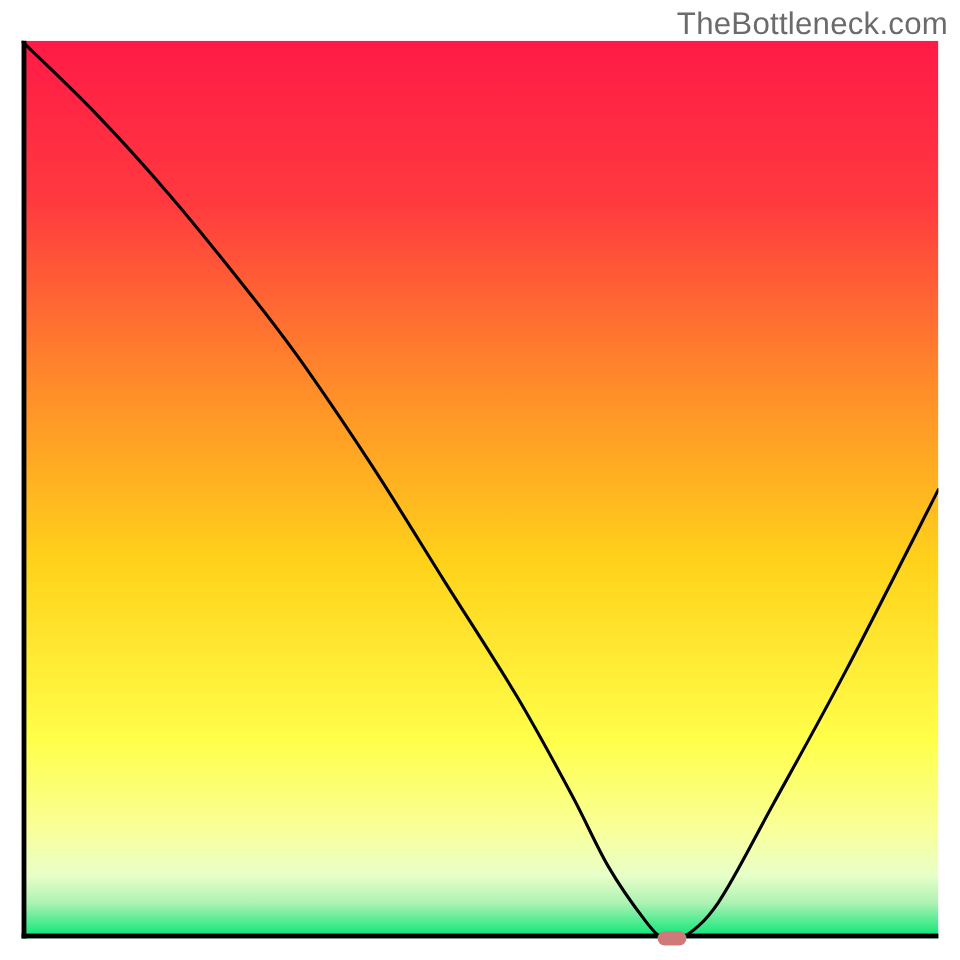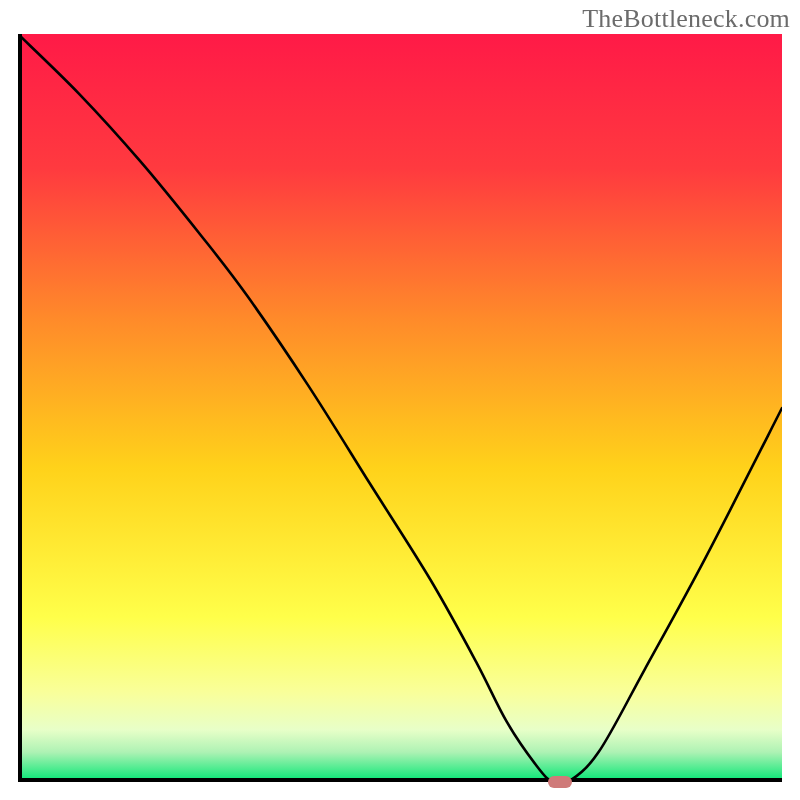--- a/index.html
+++ b/index.html
@@ -16,21 +16,21 @@
     height: 800px;
   }
   .watermark {
     position: absolute;
     top: 4px;
     right: 10px;
     font-size: 26px;
     font-weight: 400;
     color: #6b6b6b;
     letter-spacing: 0.2px;
-    font-family: Liberation Serif, serif;
+    font-family: Liberation Sans, sans-serif;
   }
   .plot-frame {
     position: absolute;
     left: 18px;
     top: 34px;
     width: 764px;
     height: 748px;
     box-sizing: border-box;
     border-left: 4px solid #000;
     border-bottom: 4px solid #000;

